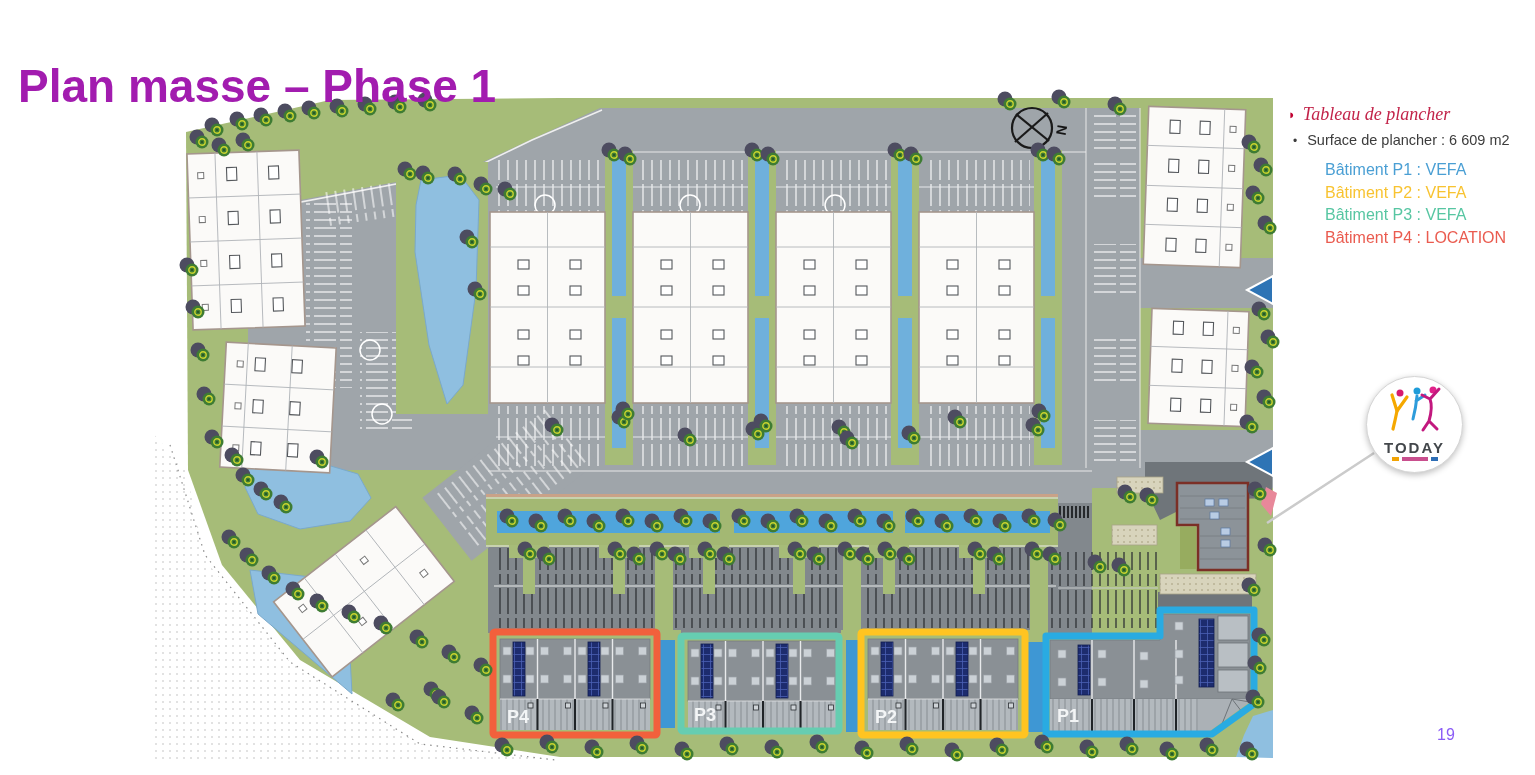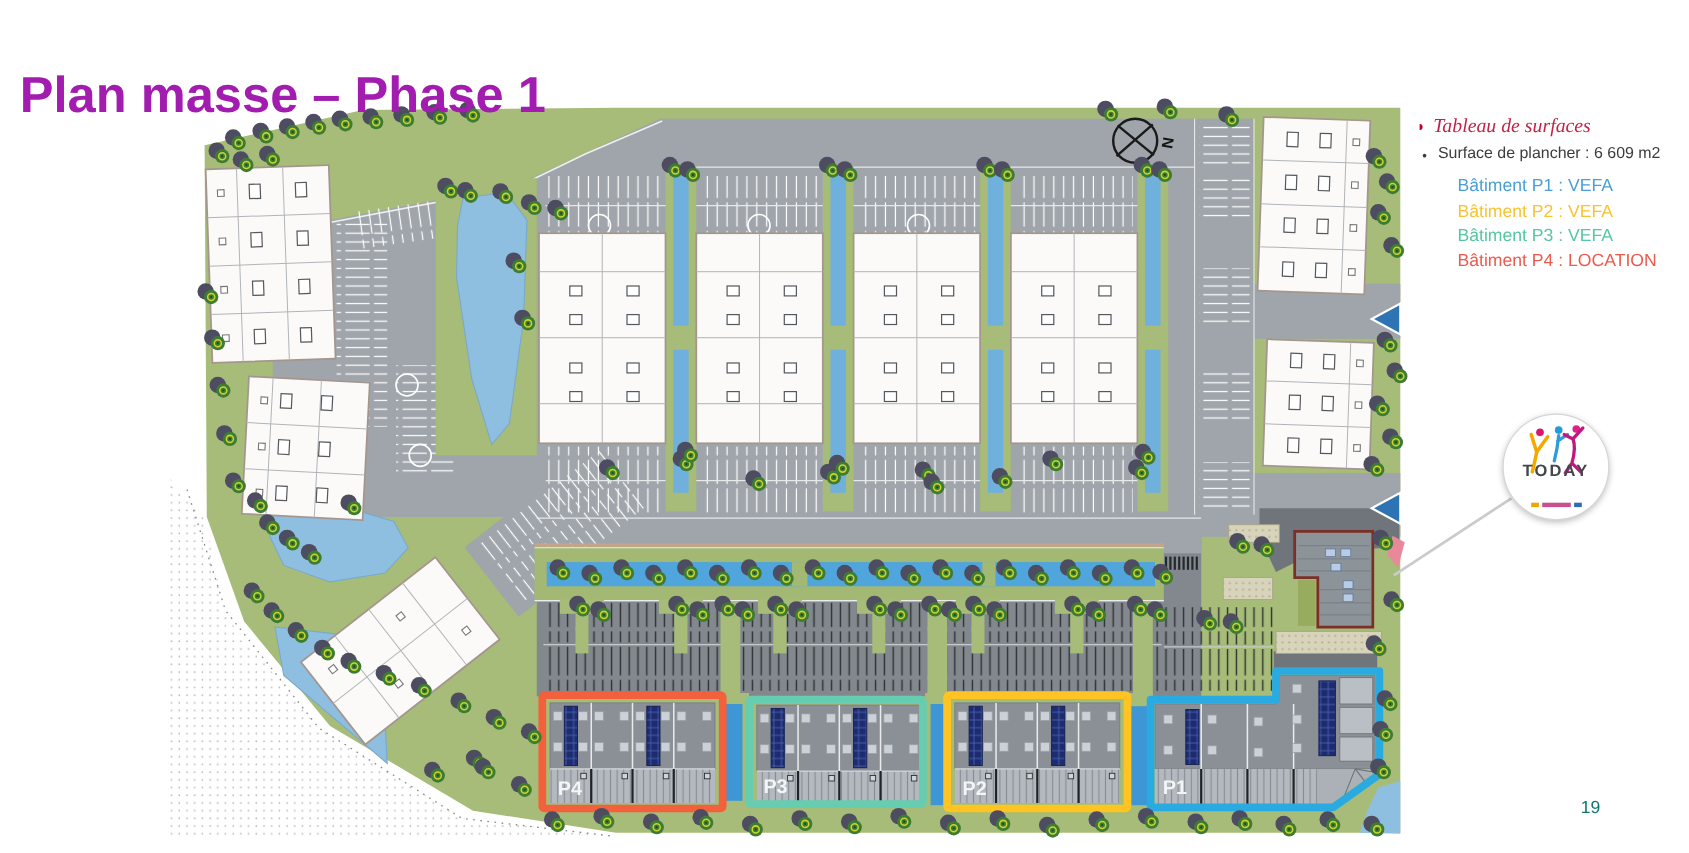--- a/index.html
+++ b/index.html
@@ -12,27 +12,27 @@
   .lg-head{display:flex;align-items:center;gap:7px}
   .lg-arrow{color:#C00030;font-size:13px;line-height:1}
   .lg-title{font-family:"Liberation Serif",serif;font-style:italic;color:#C22349;font-size:18px}
   .lg-line{display:flex;gap:10px;color:#3C3C3C;font-size:14.5px;margin-top:7px;padding-left:5px}
   .lg-bullet{font-size:12px;line-height:18px}
   .lg-bldgs{margin:9px 0 0 37px;font-size:16px;line-height:22.5px}
   .c0{color:#4A9FD4}.c1{color:#F8C331}.c2{color:#57C6A2}.c3{color:#EA5B4F}
   .badge{position:absolute;left:1366px;top:376px;width:95px;height:95px;border-radius:50%;
          background:#fff;border:1px solid #D5D5D5;box-shadow:0 2px 6px rgba(0,0,0,.25)}
   .badge svg{position:absolute;left:0;top:0}
-  .badge-word{position:absolute;bottom:35px;width:100%;text-align:center;
+  .badge-word{position:absolute;bottom:16px;width:100%;text-align:center;
               font:700 15px "Liberation Sans",sans-serif;letter-spacing:2px;color:#43474B}
   .badge-tag{position:absolute;bottom:11px;width:100%;display:flex;justify-content:center;
              align-items:center;gap:3px}
   .badge-tag i{display:block;height:4px}
   .t1{width:7px;background:#F2A404}.t2{width:26px;background:#C94F8E;height:3px}.t3{width:7px;background:#2D6DB5}
-  .pagenum{position:absolute;left:1437px;top:726px;font:400 16px "Liberation Sans",sans-serif;color:#0f766e}
+  .pagenum{position:absolute;left:1437px;top:726px;font:400 16px "Liberation Sans",sans-serif;color:#8b5cf6}
   .plabel{font:700 18px "Liberation Sans",sans-serif;fill:#F3F5F6}
   .nlabel{font:700 14px "Liberation Sans",sans-serif;fill:#141414}
 </style>
 </head>
 <body>
 
 <svg id="plan" width="1535" height="775" viewBox="0 0 1535 775">
   <defs>
     <pattern id="pvW" width="9" height="26" patternUnits="userSpaceOnUse">
       <path d="M4 2 V24" stroke="#FFFFFF" stroke-width="1.1"></path>
@@ -618,21 +618,21 @@
     <text class="plabel" x="1057" y="722">P1</text>
     <text class="nlabel" x="1058" y="134" transform="rotate(100 1062 129)">N</text>
   </g>
 </svg>
 
 <h1 class="title">Plan masse – Phase 1</h1>
 
 <div class="legend">
   <div class="lg-head">
     <span class="lg-arrow">◗</span>
-    <span class="lg-title">Tableau de surfaces</span>
+    <span class="lg-title">Tableau de plancher</span>
   </div>
   <div class="lg-line">
     <span class="lg-bullet">•</span>
     <span>Surface de plancher : 6 609 m2</span>
   </div>
   <div class="lg-bldgs">
     <div class="c0">Bâtiment P1 : VEFA</div>
     <div class="c1">Bâtiment P2 : VEFA</div>
     <div class="c2">Bâtiment P3 : VEFA</div>
     <div class="c3">Bâtiment P4 : LOCATION</div>

